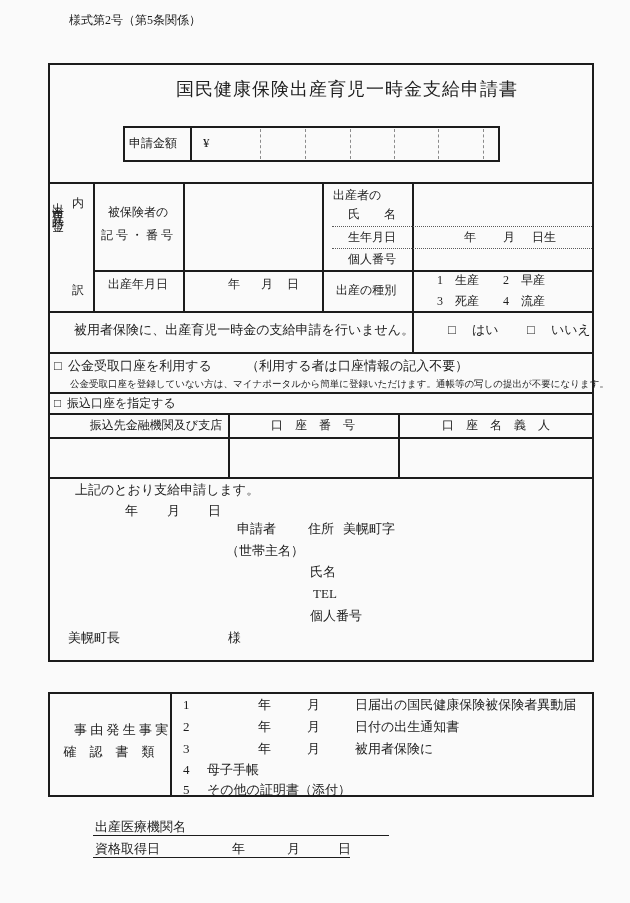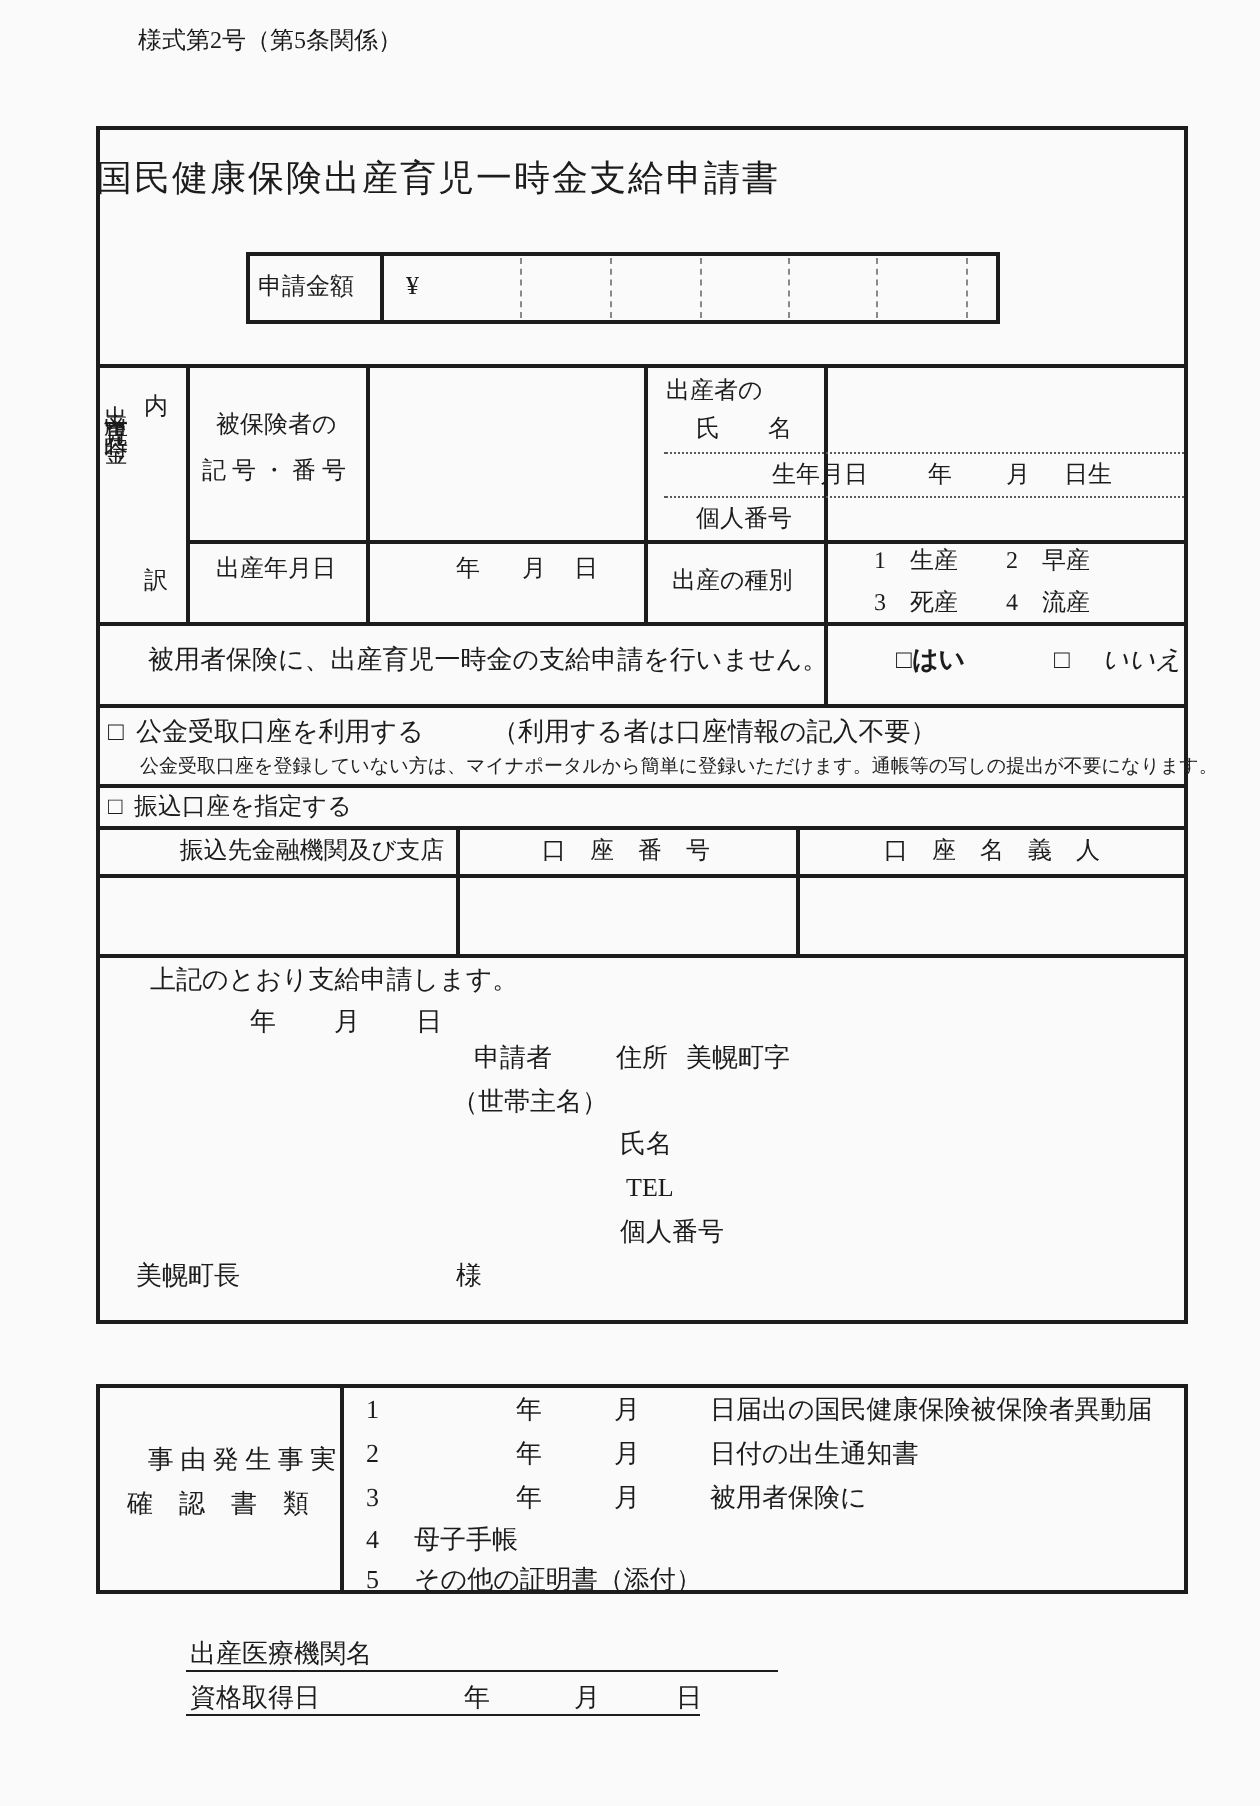--- a/index.html
+++ b/index.html
@@ -8,21 +8,21 @@
     background:#fafafa;
     font-family:"Liberation Serif","DejaVu Serif",serif;
     color:#1c1c1c;
     position:relative;
     overflow:hidden;
   }
   .abs{position:absolute;white-space:pre;line-height:1.25;}
   .t{font-size:13px;}
   .t12{font-size:12px;}
   .small{font-size:9.5px;color:#222;}
-  .title{font-size:18px;letter-spacing:1px;}
+  .title{font-size:18px;letter-spacing:1px;text-align:center;padding-left:26px;}
   .box{position:absolute;border:2px solid #1c1c1c;background:transparent;box-sizing:border-box;}
   .hl{position:absolute;background:#1c1c1c;height:1.5px;}
   .hl2{position:absolute;background:#1c1c1c;height:2px;}
   .vl{position:absolute;background:#1c1c1c;width:1.5px;}
   .hdot{position:absolute;border-top:1.5px dotted #5a5a5a;height:0;}
   .vdash{position:absolute;border-left:1px dashed #8a8a8a;width:0;}
   .vert{
     writing-mode:vertical-rl;text-orientation:upright;
     letter-spacing:3px;font-size:12px;
   }
@@ -69,37 +69,37 @@
 <div class="abs t12" style="left:101px;top:228px;">記 号 ・ 番 号</div>
 <div class="field" style="left:185px;top:184px;width:135px;height:84px;"></div>
 
 <div class="abs t12" style="left:108px;top:277px;">出産年月日</div>
 <div class="abs t12" style="left:228px;top:277px;">年</div>
 <div class="abs t12" style="left:261px;top:277px;">月</div>
 <div class="abs t12" style="left:287px;top:277px;">日</div>
 
 <div class="abs t12" style="left:333px;top:188px;">出産者の</div>
 <div class="abs t12" style="left:348px;top:207px;">氏　　名</div>
-<div class="abs t12" style="left:348px;top:230px;margin-left:38px;">生年月日</div>
+<div class="abs t12" style="left:348px;top:230px;">生年月日</div>
 <div class="abs t12" style="left:348px;top:252px;">個人番号</div>
 <div class="field" style="left:414px;top:184px;width:178px;height:40px;"></div>
 <div class="abs t12" style="left:464px;top:230px;">年</div>
 <div class="abs t12" style="left:503px;top:230px;">月</div>
 <div class="abs t12" style="left:532px;top:230px;">日生</div>
 <div class="field" style="left:414px;top:250px;width:178px;height:18px;"></div>
 
 <div class="abs t12" style="left:336px;top:283px;">出産の種別</div>
 <div class="abs t12" style="left:437px;top:273px;">1　生産　　2　早産</div>
 <div class="abs t12" style="left:437px;top:294px;">3　死産　　4　流産</div>
 
 <div class="abs t" style="left:74px;top:322px;text-align:center;">被用者保険に、出産育児一時金の支給申請を行いません。</div>
 <div class="abs t" style="left:448px;top:322px;">□</div>
-<div class="abs t" style="left:456px;top:322px;font-weight:bold;">はい</div>
+<div class="abs t" style="left:472px;top:322px;">はい</div>
 <div class="abs t" style="left:527px;top:322px;">□</div>
-<div class="abs t" style="left:551px;top:322px;font-style:italic;">いいえ</div>
+<div class="abs t" style="left:551px;top:322px;">いいえ</div>
 <div class="hl2" style="left:48px;top:352px;width:546px;"></div>
 
 <div class="abs t" style="left:54px;top:358px;">□</div>
 <div class="abs t" style="left:68px;top:358px;">公金受取口座を利用する</div>
 <div class="abs t" style="left:246px;top:358px;">（利用する者は口座情報の記入不要）</div>
 <div class="abs small" style="left:70px;top:379px;">公金受取口座を登録していない方は、マイナポータルから簡単に登録いただけます。通帳等の写しの提出が不要になります。</div>
 <div class="hl2" style="left:48px;top:392px;width:546px;"></div>
 
 <div class="abs t12" style="left:54px;top:396px;">□</div>
 <div class="abs t12" style="left:67px;top:396px;">振込口座を指定する</div>

